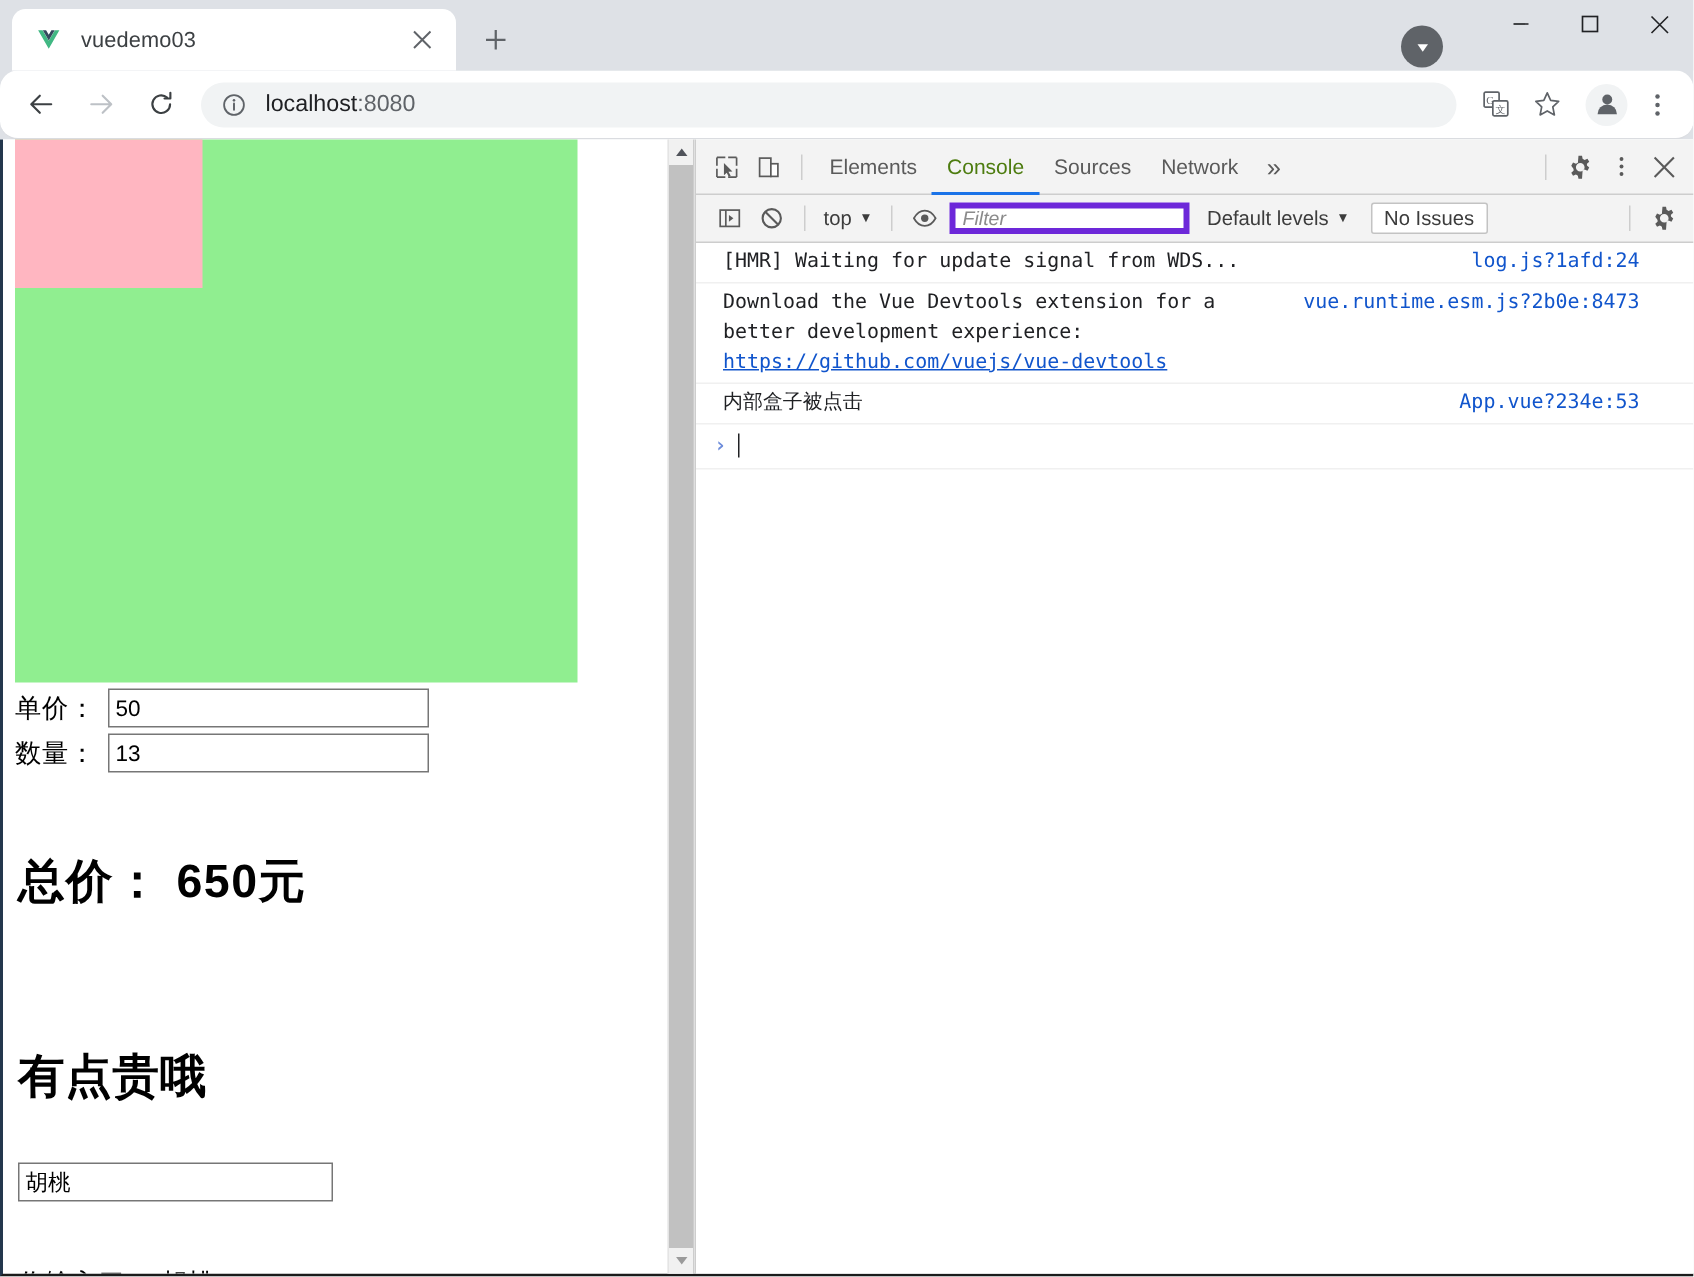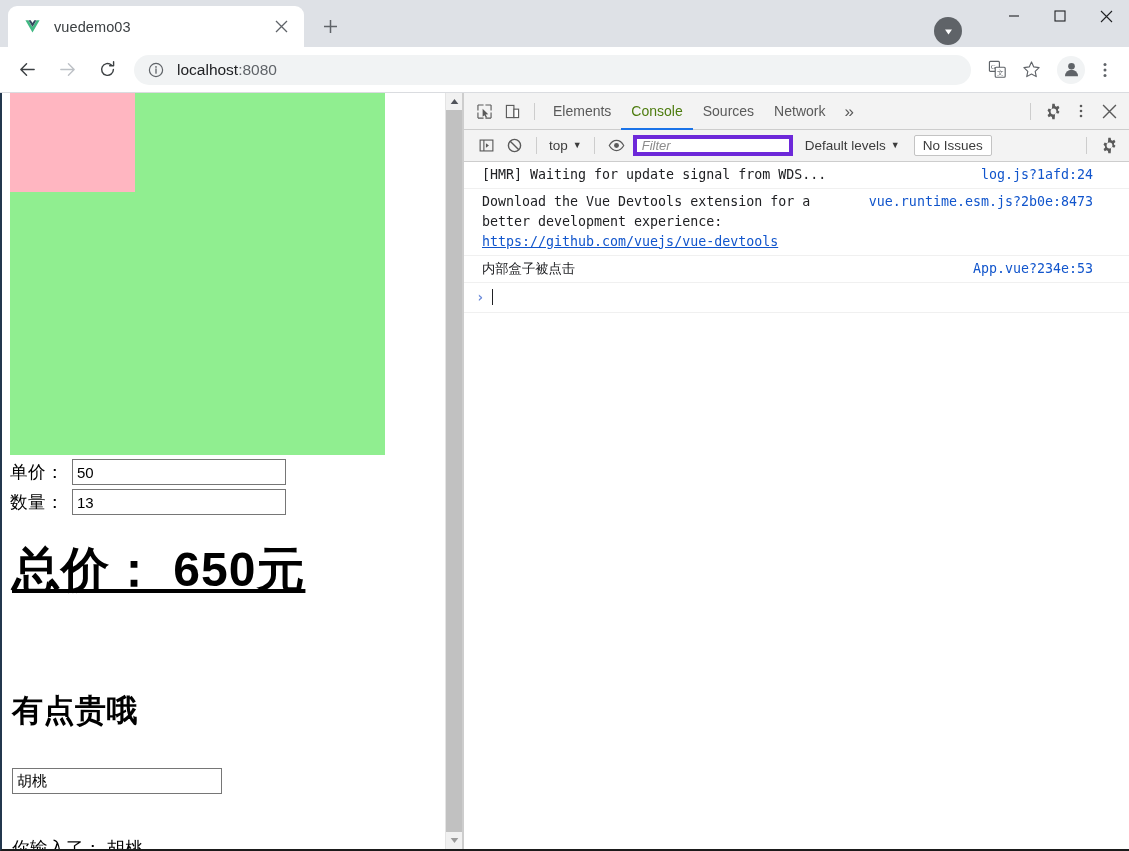--- a/index.html
+++ b/index.html
@@ -114,20 +114,21 @@
   
   .toolbar {
     height: 46px;
     background: #ffffff;
     display: flex;
     align-items: center;
     padding: 0 10px 0 12px;
     box-sizing: border-box;
     flex: 0 0 auto;
     border-bottom: 1px solid #dadce0;
+    border-radius: 12px;
   }
   .nav-btn {
     width: 30px;
     height: 30px;
     margin-right: 10px;
     display: flex;
     align-items: center;
     justify-content: center;
     border-radius: 50%;
     flex: 0 0 auto;
@@ -242,26 +243,25 @@
     font-size: 15px;
     font-family: "Liberation Sans", sans-serif;
     padding: 1px 4px;
     border: 1px solid #767676;
     box-sizing: content-box;
     color: #000;
     background: #fff;
     border-radius: 0;
   }
   .total-line {
-    font-size: 48px;
+    font-size: 31px;
     font-weight: bold;
     color: #000;
-    margin: 23px 0 0 2px;
+    margin: 52px 0 0 2px;
     letter-spacing: 1px;
-    text-decoration: underline;
   }
   .cheap-line {
     font-size: 31px;
     font-weight: bold;
     color: #000;
     margin: 88px 0 0 2px;
     letter-spacing: 0.5px;
   }
   .text-input {
     margin: 36px 0 16px 2px;

